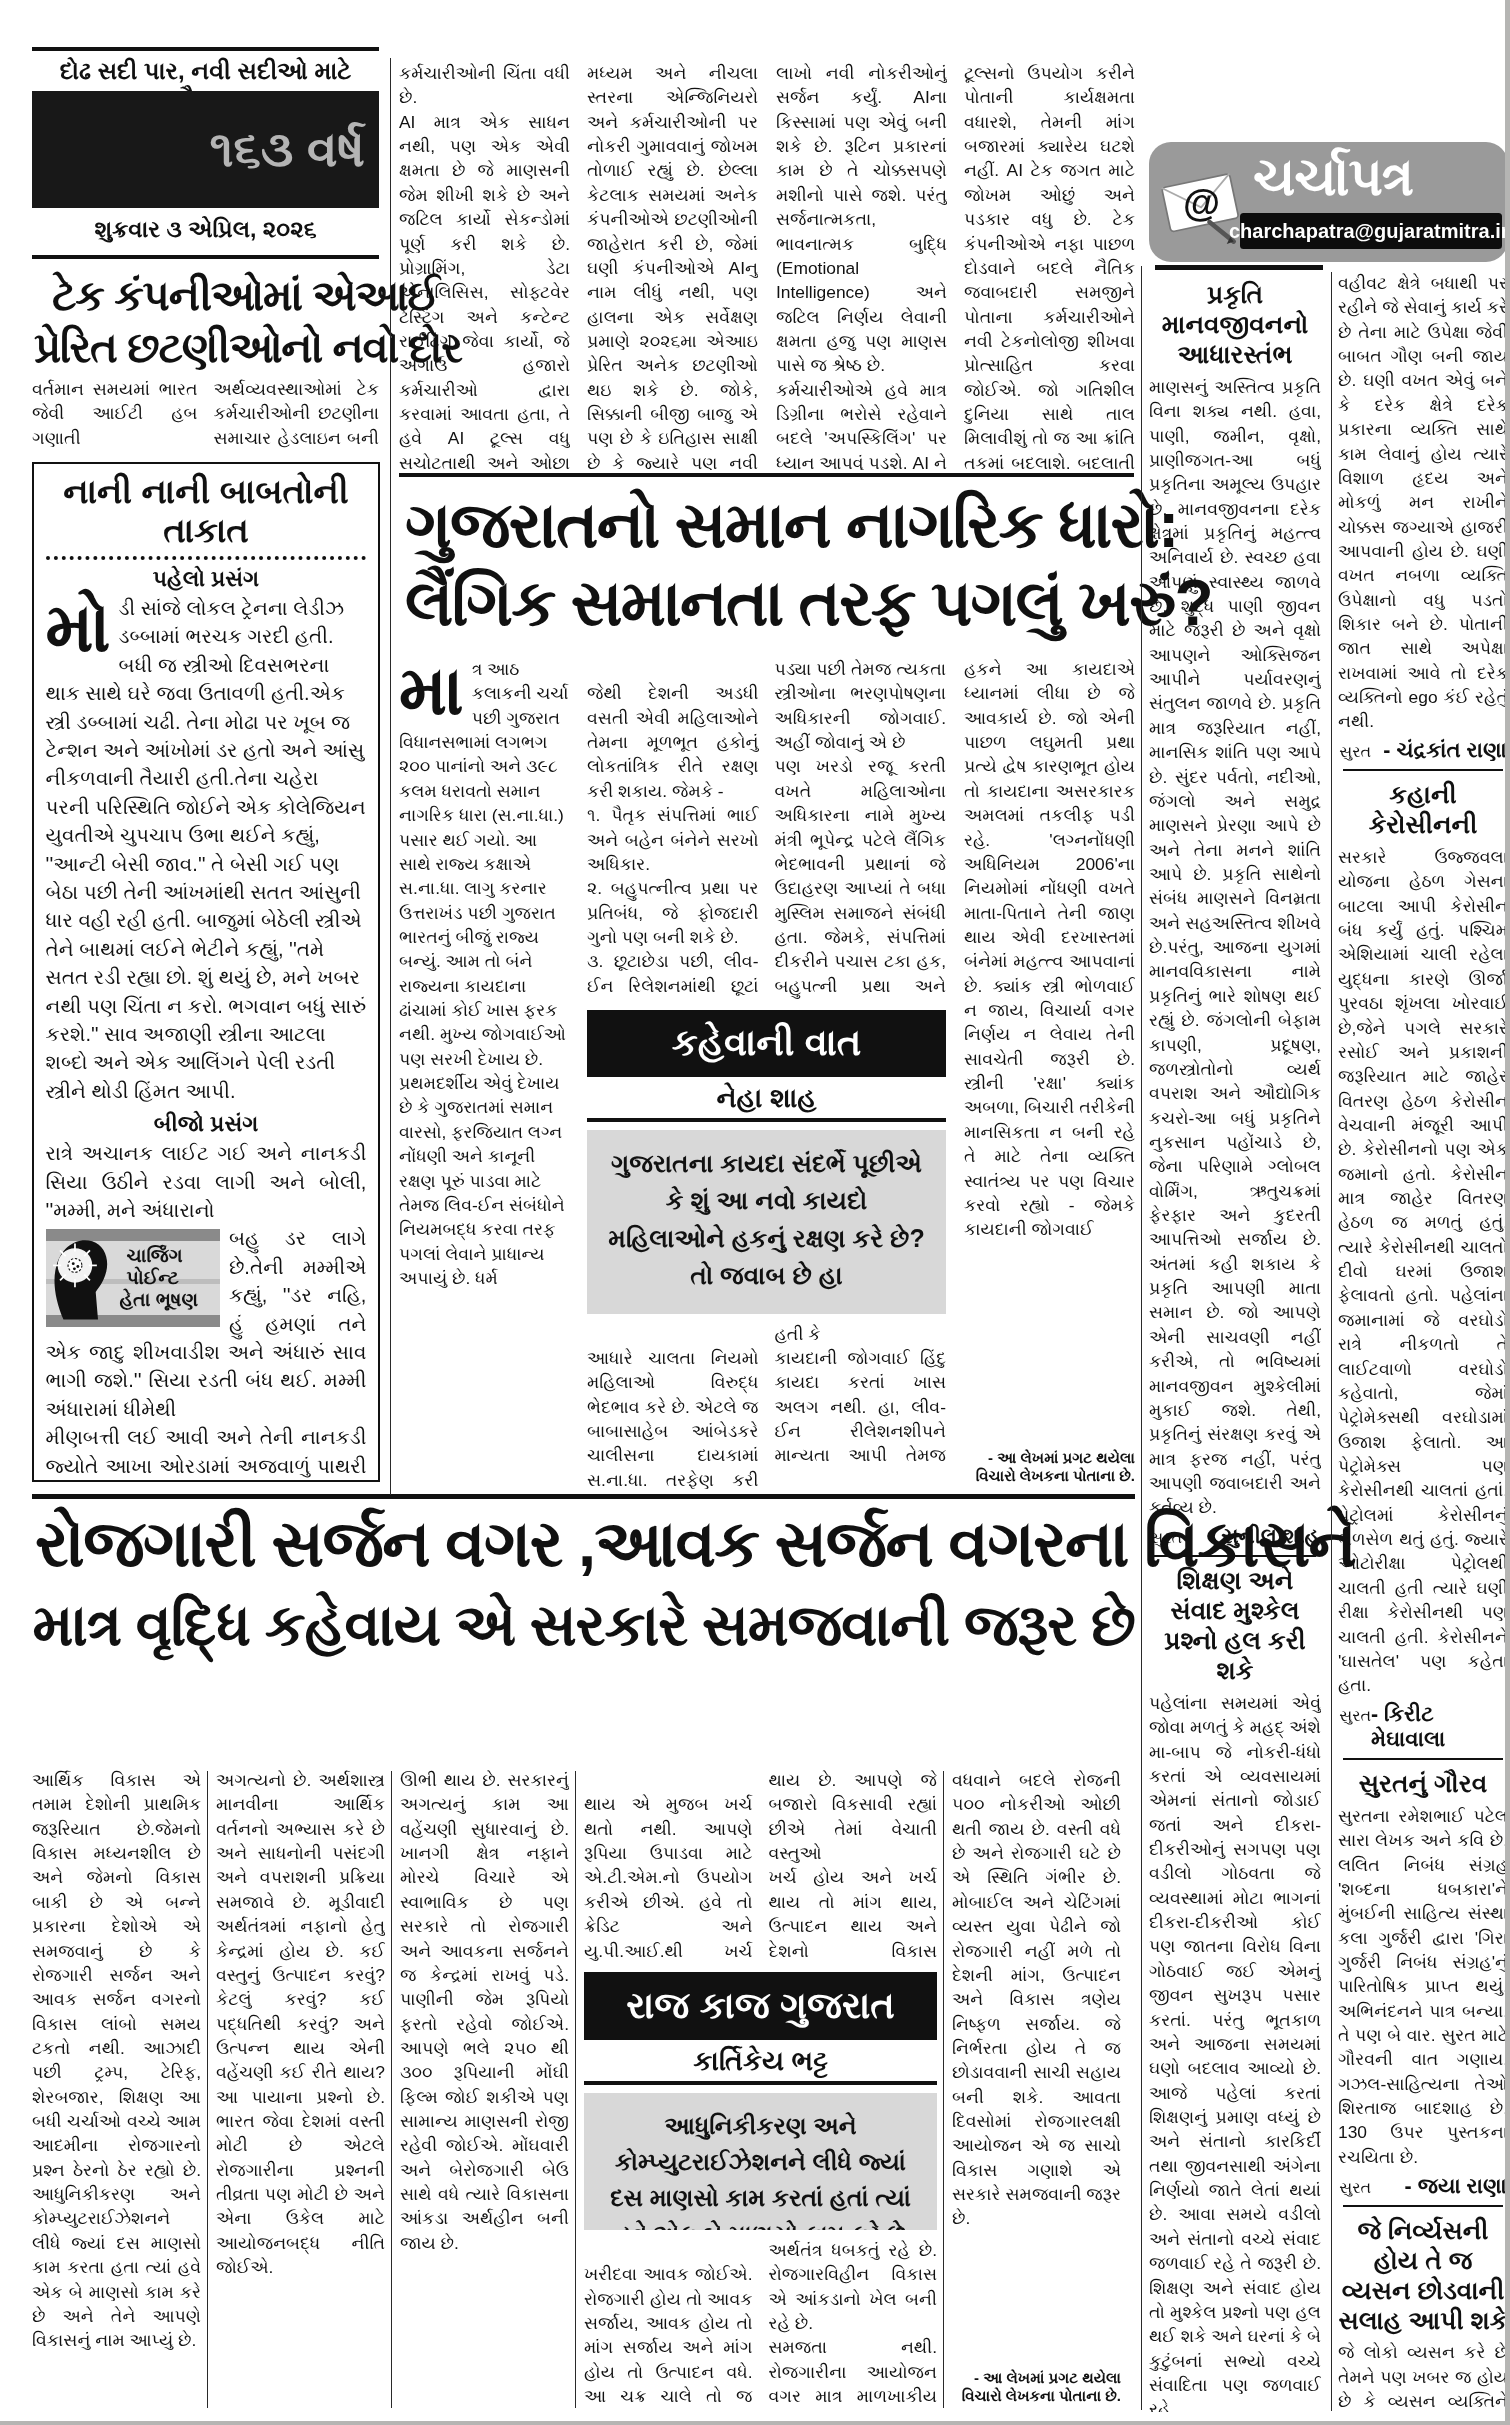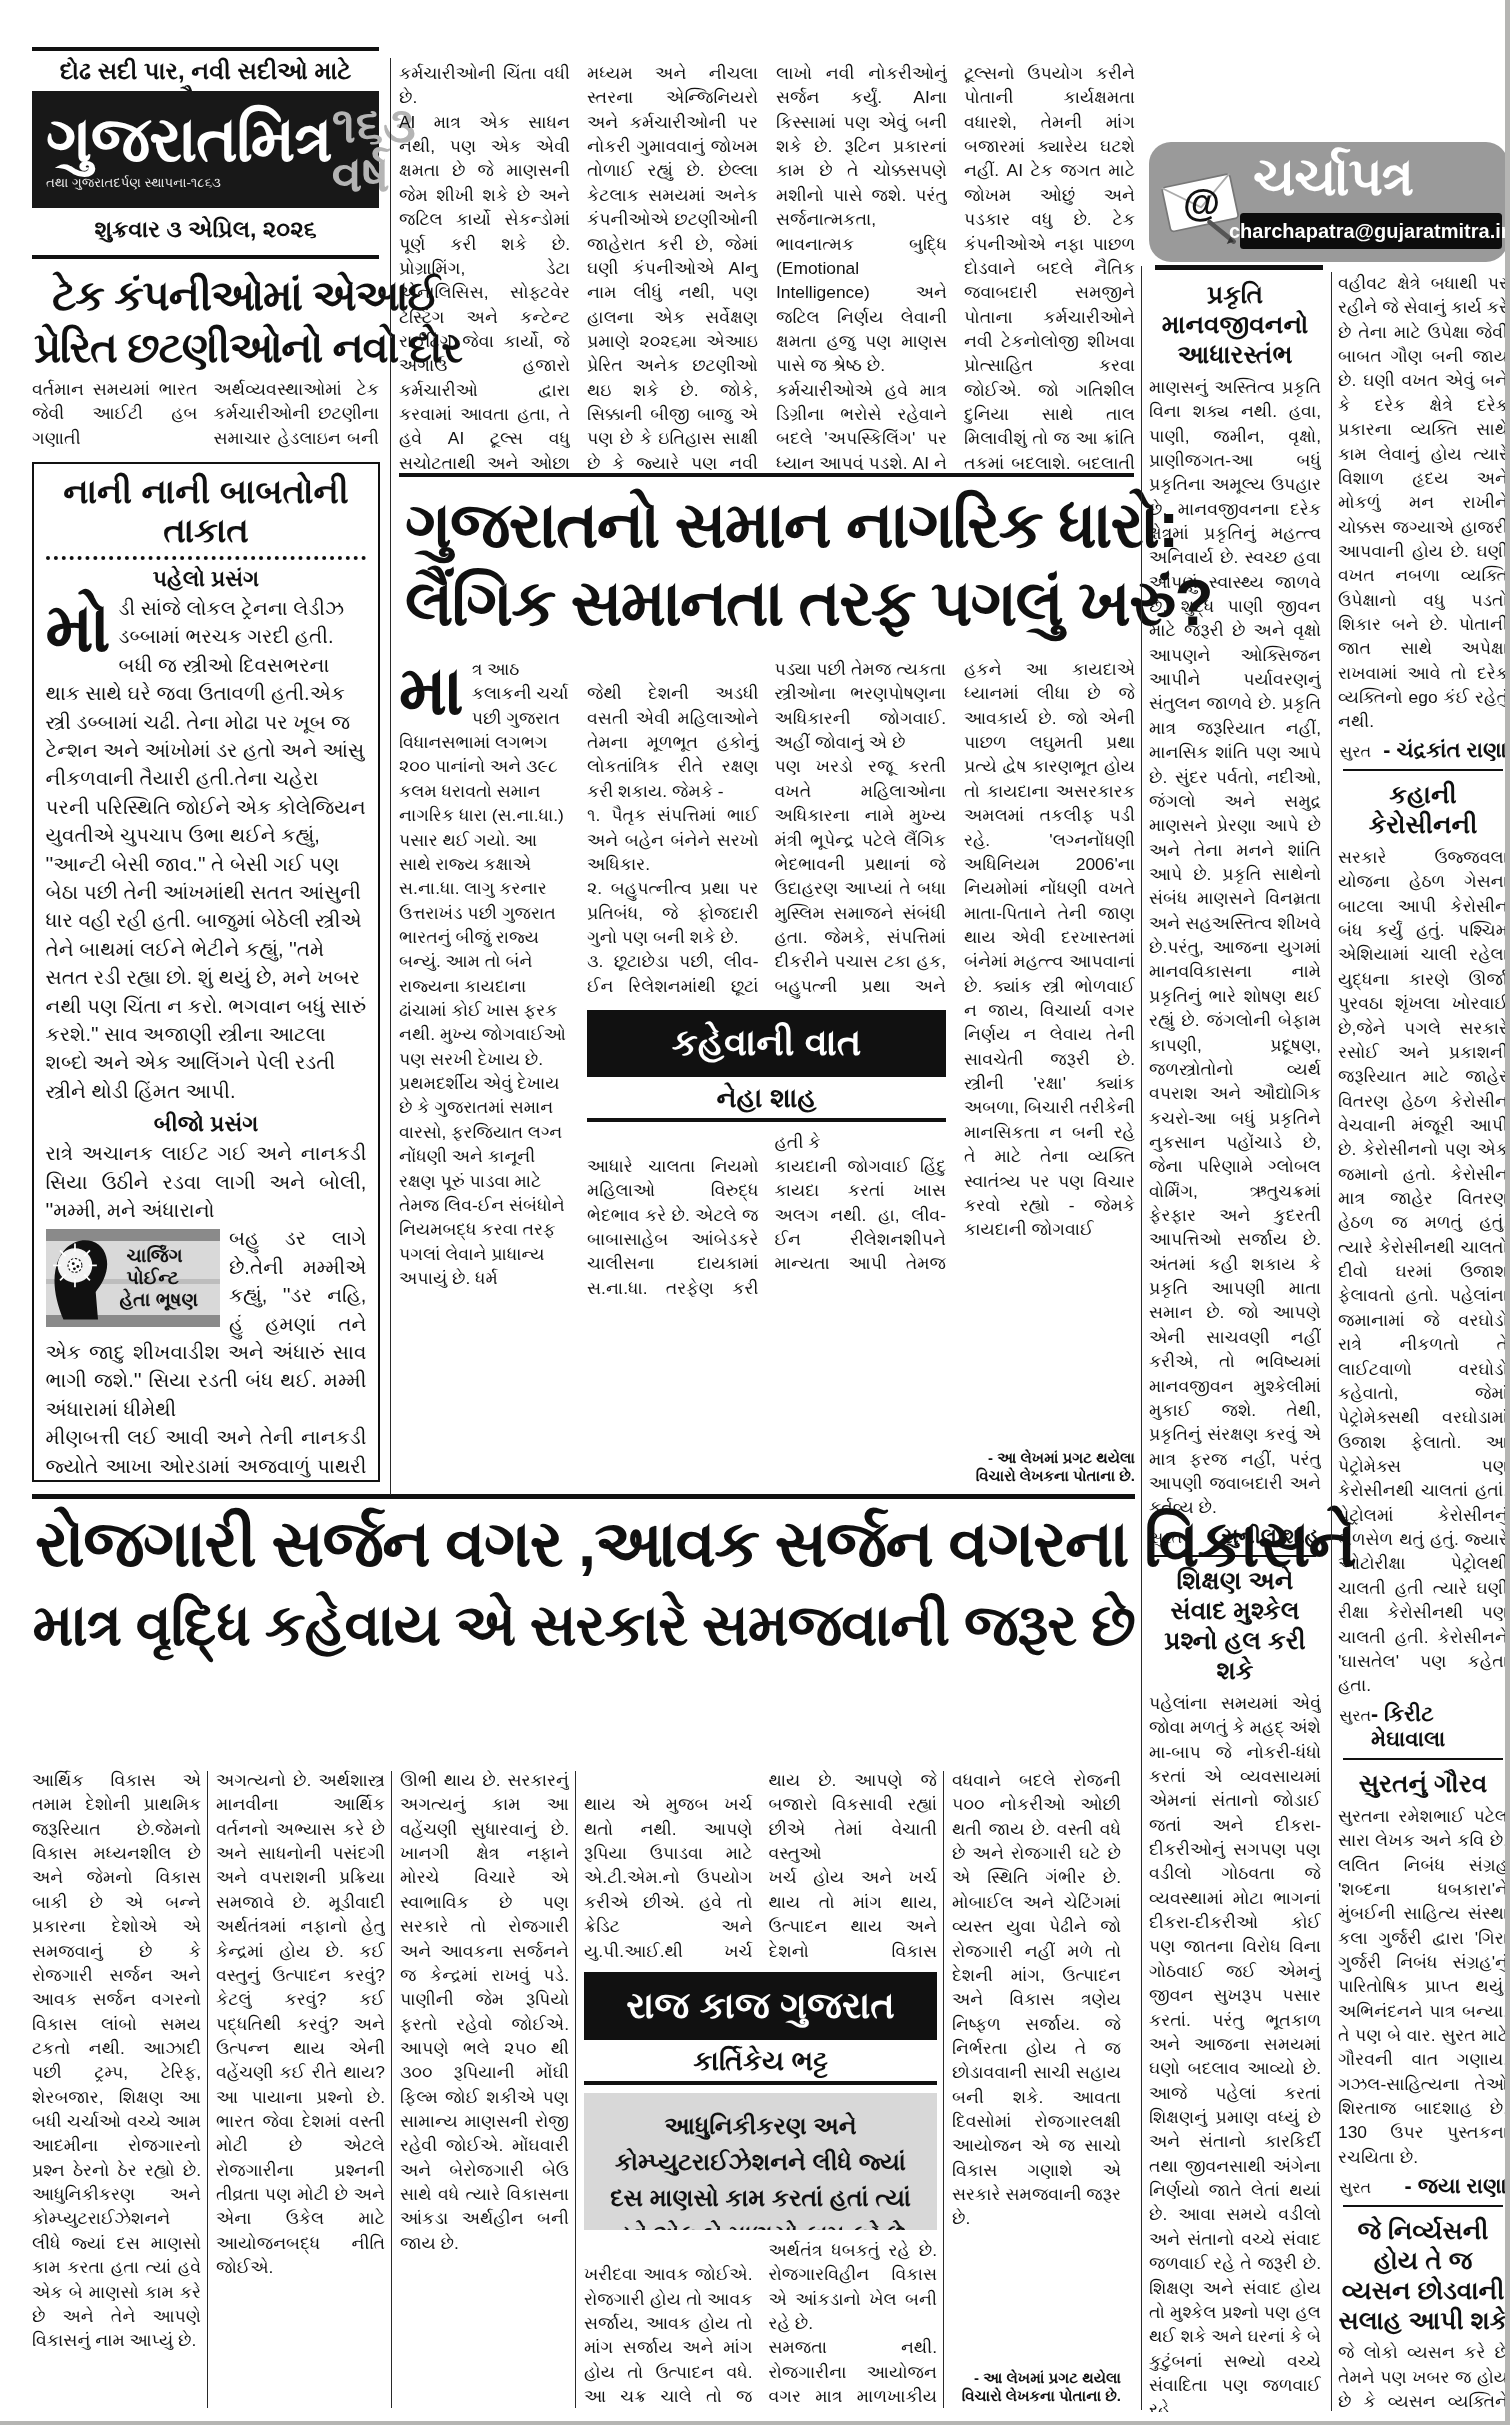--- a/index.html
+++ b/index.html
@@ -60,24 +60,20 @@
   .pg-edge{position:absolute;background:#b5b5b3;}
 </style>
 </head>
 <body>
 
 <div id="page">
 
   <div class="rule-h" style="left:32px;top:47px;width:347px;height:4px;"></div>
   <div class="abs" id="masthead-tagline" style="left:32px;top:57px;width:347px;">દોઢ સદી પાર, નવી સદીઓ માટે તૈયાર</div>
   <div class="abs" id="masthead-box" style="left:32px;top:91px;width:347px;height:117px;">
-    <div>
-      <div id="masthead-logo">ગુજરાતમિત્ર</div>
-      <div id="masthead-sub">તથા ગુજરાતદર્પણ સ્થાપના-૧૮૬૩</div>
-    </div>
     <div id="masthead-years">૧૬૩ વર્ષ</div>
   </div>
   <div class="abs" id="masthead-date" style="left:32px;top:216px;width:347px;">શુક્રવાર ૩ એપ્રિલ, ૨૦૨૬</div>
   <div class="rule-h" style="left:32px;top:255px;width:347px;height:4px;"></div>
 
   <div class="abs ai-h" style="left:52px;top:271px;">ટેક કંપનીઓમાં એઆઈ</div>
   <div class="abs ai-h" style="left:34px;top:323px;">પ્રેરિત છટણીઓનો નવો દોર</div>
   <div class="colblock bodytxt twocol" style="left:32px;top:377px;width:347px;height:80px;">વર્તમાન સમયમાં ભારત જેવી આઈટી હબ ગણાતી અર્થવ્યવસ્થાઓમાં ટેક કર્મચારીઓની છટણીના સમાચાર હેડલાઇન બની રહ્યા છે. કંપનીઓએ કર્મચારીઓને છૂટા કરવાની જાહેરાત કરી તેના પછી ખાસ કરીને ટેક કંપનીઓના</div>
 
   <div class="colblock bodytxt" style="left:399px;top:61px;width:171px;height:409px;">કર્મચારીઓની ચિંતા વધી છે.
@@ -144,20 +140,21 @@
 ૧. પૈતૃક સંપત્તિમાં ભાઈ અને બહેન બંનેને સરખો અધિકાર.
 ૨. બહુપત્નીત્વ પ્રથા પર પ્રતિબંધ, જે ફોજદારી ગુનો પણ બની શકે છે.
 ૩. છૂટાછેડા પછી, લીવ-ઈન રિલેશનમાંથી છૂટાં પડ્યા પછી તેમજ ત્યકતા સ્ત્રીઓના ભરણપોષણના અધિકારની જોગવાઈ. અહીં જોવાનું એ છે</span>
       <span>પણ ખરડો રજૂ કરતી વખતે મહિલાઓના અધિકારના નામે મુખ્ય મંત્રી ભૂપેન્દ્ર પટેલે લૈંગિક ભેદભાવની પ્રથાનાં જે ઉદાહરણ આપ્યાં તે બધા મુસ્લિમ સમાજને સંબંધી હતા. જેમકે, સંપત્તિમાં દીકરીને પચાસ ટકા હક, બહુપત્ની પ્રથા અને નિકાહ હલાલા જેવી પ્રથાઓ હવે નાબૂદ થશે.</span>
     </div>
     <div class="banner" style="height:67px;margin-top:5.8px;font-size:37px;">
       <span>કહેવાની વાત</span>
     </div>
     <div class="author-line" style="margin:5.8px 0 4.6px 0;">નેહા શાહ</div>
     <div class="rule-h" style="position:static;height:3.5px;width:100%;"></div>
+    <div class="quote-box" style="margin-top:8px;height:184px;">ગુજરાતના કાયદા સંદર્ભે પૂછીએ કે શું આ નવો કાયદો મહિલાઓને હકનું રક્ષણ કરે છે? તો જવાબ છે હા</div>
     <div class="twocol bodytxt" style="height:174px;margin-top:8px;">
       <span>આધારે ચાલતા નિયમો મહિલાઓ વિરુદ્ધ ભેદભાવ કરે છે. એટલે જ બાબાસાહેબ આંબેડકરે ચાલીસના દાયકામાં સ.ના.ધા. તરફેણ કરી હતી કે</span>
       <span>કાયદાની જોગવાઈ હિંદુ કાયદા કરતાં ખાસ અલગ નથી. હા, લીવ-ઈન રીલેશનશીપને માન્યતા આપી તેમજ છૂટાછેડા સિવાય તરછોડાયેલી સ્ત્રીના</span>
     </div>
   </div>
 
   <div class="colblock" style="left:964px;top:657px;width:171px;height:833px;">
     <div class="bodytxt" style="height:781px;">હકને આ કાયદાએ ધ્યાનમાં લીધા છે જે આવકાર્ય છે. જો એની પાછળ લઘુમતી પ્રથા પ્રત્યે દ્વેષ કારણભૂત હોય તો કાયદાના અસરકારક અમલમાં તકલીફ પડી રહે. 'લગ્નનોંધણી અધિનિયમ 2006'ના નિયમોમાં નોંધણી વખતે માતા-પિતાને તેની જાણ થાય એવી દરખાસ્તમાં બંનેમાં મહત્ત્વ આપવાનાં છે. ક્યાંક સ્ત્રી ભોળવાઈ ન જાય, વિચાર્યા વગર નિર્ણય ન લેવાય તેની સાવચેતી જરૂરી છે. સ્ત્રીની 'રક્ષા' ક્યાંક અબળા, બિચારી તરીકેની માનસિકતા ન બની રહે તે માટે તેના વ્યક્તિ સ્વાતંત્ર્ય પર પણ વિચાર કરવો રહ્યો - જેમકે કાયદાની જોગવાઈ</div>
     <div class="disclaimer">- આ લેખમાં પ્રગટ થયેલા વિચારો લેખકના પોતાના છે.</div>
   </div>

